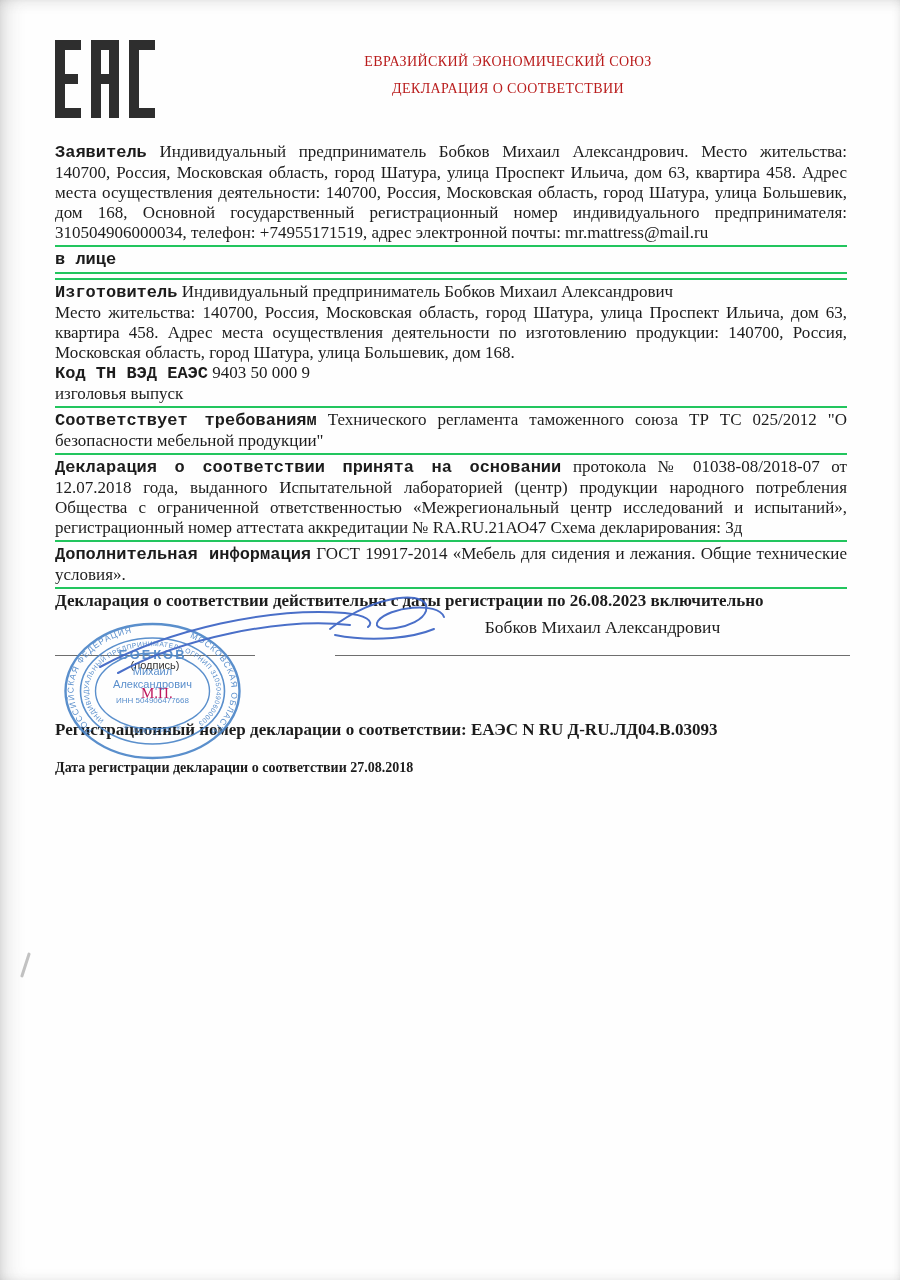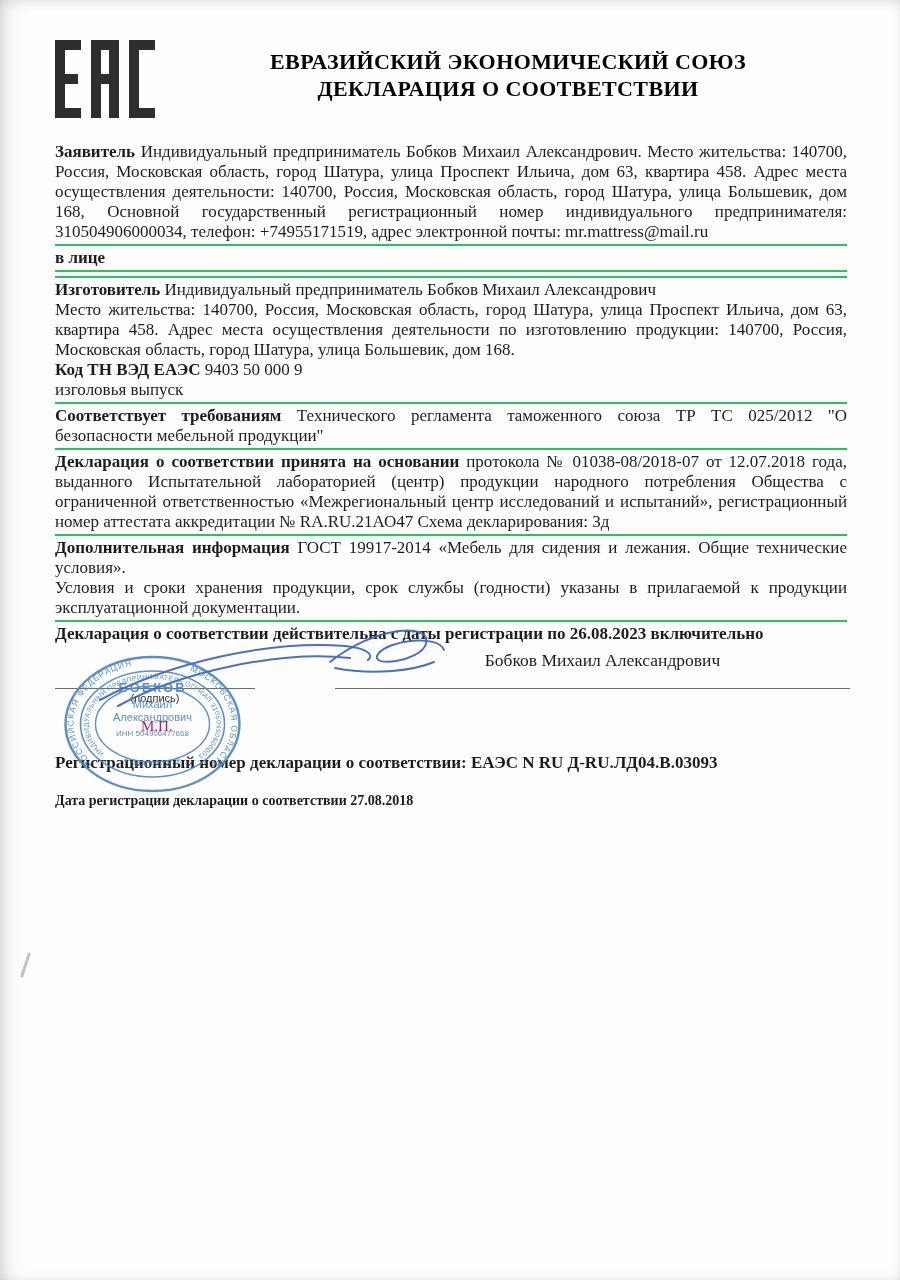--- a/index.html
+++ b/index.html
@@ -21,25 +21,25 @@
   }
   .scan-artifact{
     position:absolute;left:24px;top:952px;width:3px;height:26px;
     background:#8f8f8f;opacity:.55;transform:rotate(18deg);border-radius:2px;
   }
   .content{position:absolute;left:55px;top:40px;width:792px;}
   
   .header{display:flex;align-items:flex-start;margin-bottom:24px;}
   .eac-logo{flex:0 0 auto;width:100px;height:78px;}
   .titles{flex:1 1 auto;text-align:center;padding:8px 0 0 14px;}
-  .title-line{font-weight:bold;font-size:22px;line-height:27px;letter-spacing:.4px;color:#000000;}
+  .title-line{font-weight:normal;font-size:14px;line-height:27px;letter-spacing:.4px;color:#b91c1c;}
   
   .sec{font-size:17px;line-height:20px;}
   .sec p{margin:0;text-align:justify;}
-  .sec .lbl{font-weight:bold;}
+  .sec .lbl{font-weight:bold;font-family:Liberation Mono, monospace;}
   .ruled{border-top:2px solid #22c55e;padding-top:2px;}
   .sec{padding-bottom:2px;}
   .bold-line{font-weight:bold;}
   
   .sig-area{position:relative;height:100px;font-size:17px;}
   .sig-line-left{position:absolute;left:0;top:42px;width:200px;border-top:1.6px solid #6e6e6e;}
   .podpis{position:absolute;left:0;top:46px;width:200px;text-align:center;
           font-family:"Liberation Sans","DejaVu Sans",sans-serif;font-size:11px;color:#333;}
   .mp{position:absolute;left:86px;top:72px;font-size:15px;color:#be185d;}
   .declarant-name{position:absolute;left:290px;top:4px;width:515px;text-align:center;font-size:17.5px;}
@@ -108,21 +108,20 @@
     <div class="sec ruled">
       <p><span class="lbl">Соответствует требованиям</span> <span>Технического регламента таможенного союза ТР ТС 025/2012 "О безопасности мебельной продукции"</span></p>
     </div>
 
     <div class="sec ruled">
       <p><span class="lbl">Декларация о соответствии принята на основании</span> <span>протокола № 01038-08/2018-07 от 12.07.2018 года, выданного Испытательной лабораторией (центр) продукции народного потребления Общества с ограниченной ответственностью «Межрегиональный центр исследований и испытаний», регистрационный номер аттестата аккредитации № RA.RU.21АО47 Схема декларирования: 3д</span></p>
     </div>
 
     <div class="sec ruled">
       <p><span class="lbl">Дополнительная информация</span> <span>ГОСТ 19917-2014 «Мебель для сидения и лежания. Общие технические условия».</span></p>
-      <p>Условия и сроки хранения продукции, срок службы (годности) указаны в прилагаемой к продукции эксплуатационной документации.</p>
     </div>
 
     <div class="sec ruled">
       <p class="bold-line">Декларация о соответствии действительна с даты регистрации по 26.08.2023 включительно</p>
     </div>
 
     <div class="sig-area">
       <div class="sig-line-left"></div>
       <div class="podpis">(подпись)</div>
       <div class="mp">М.П.</div>

